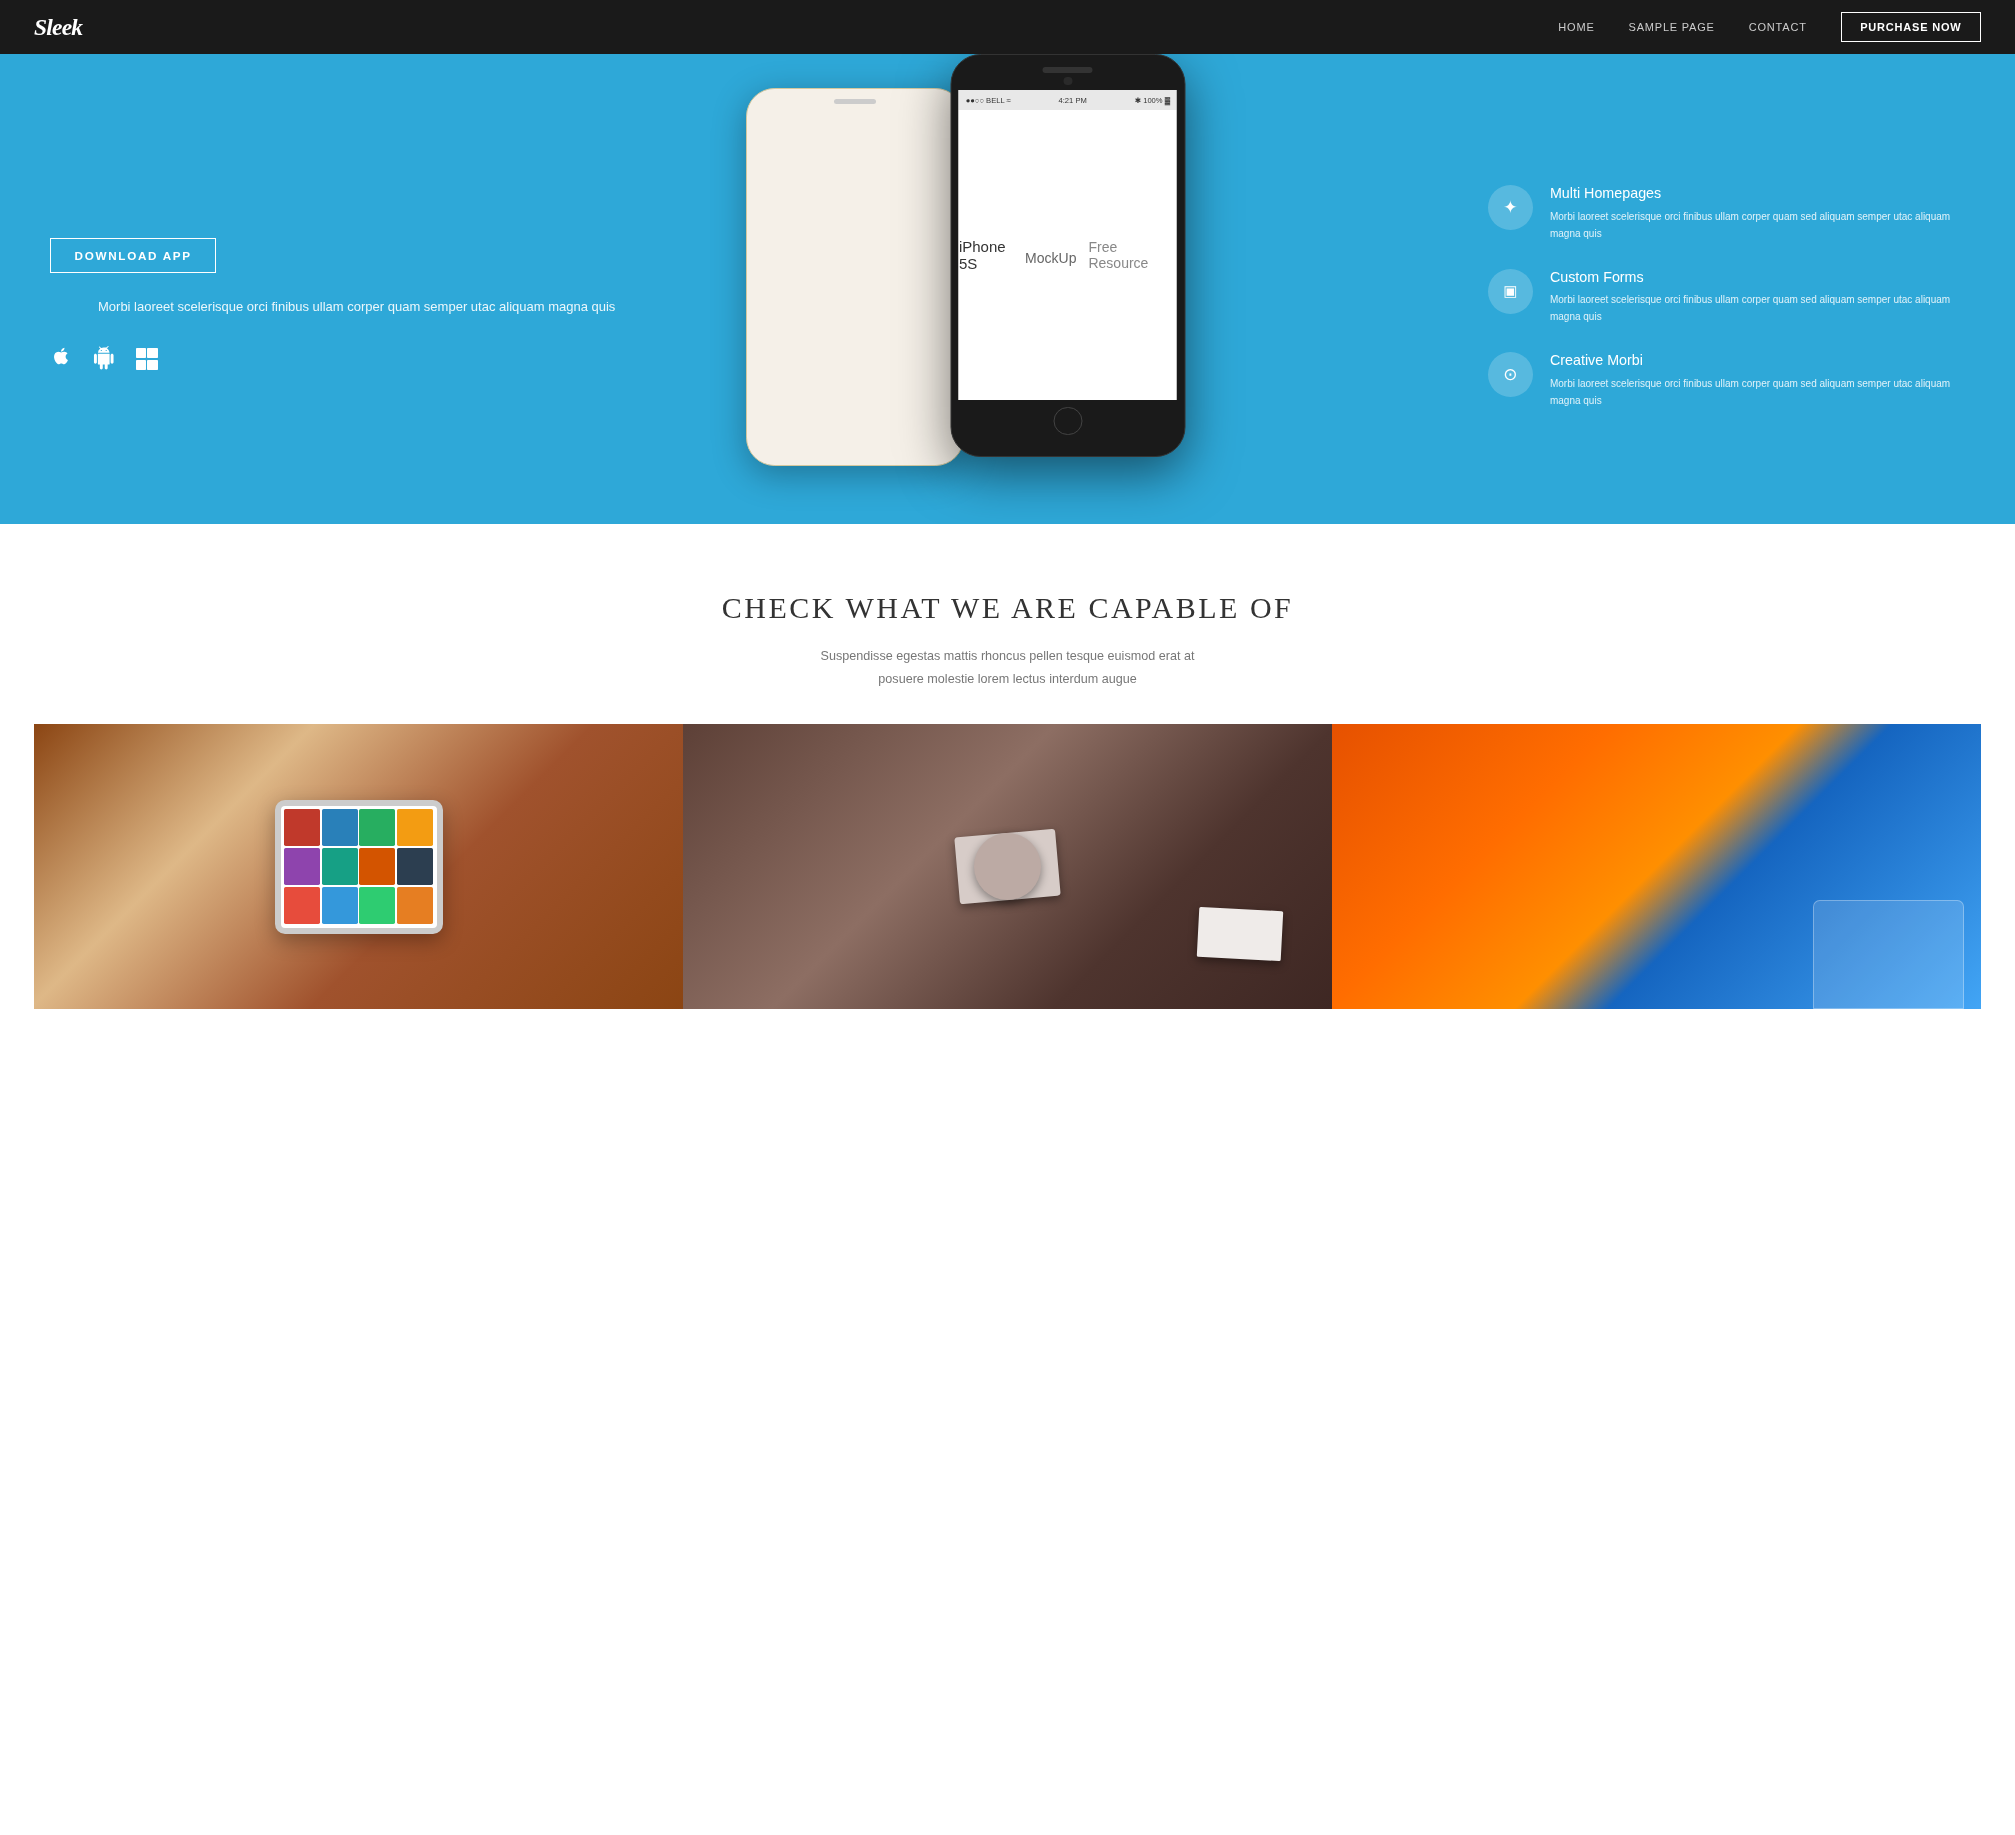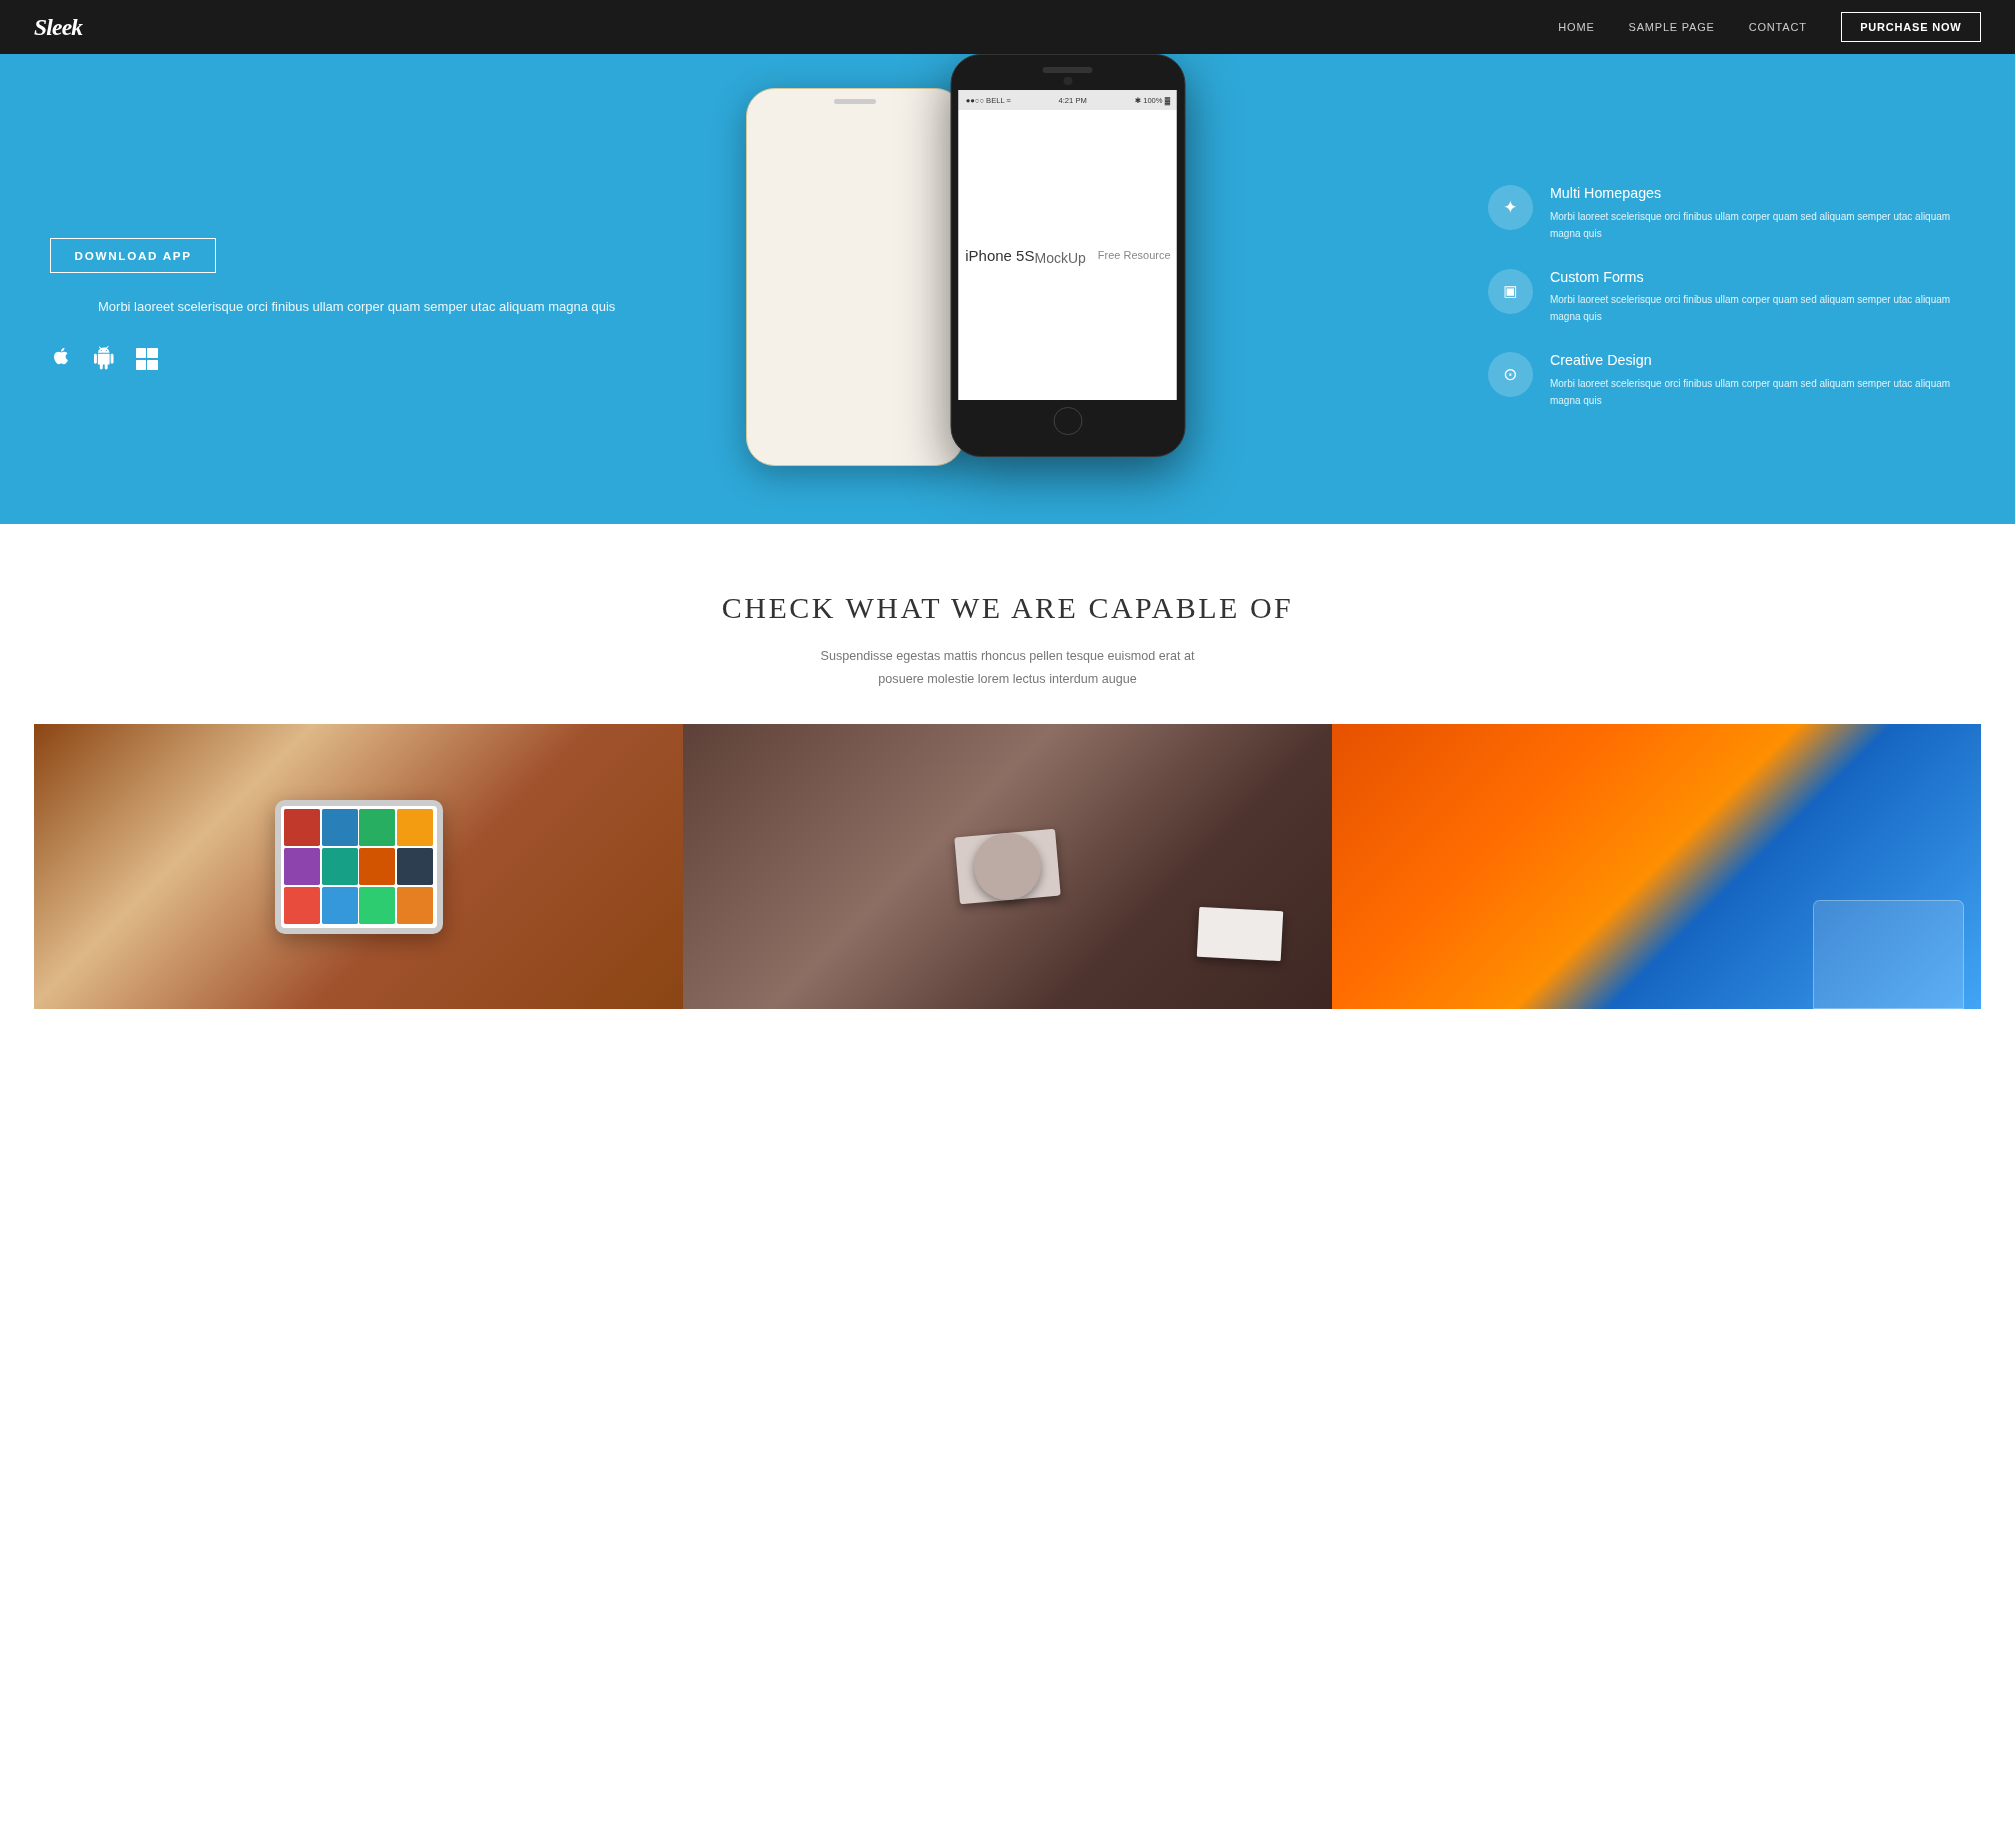--- a/index.html
+++ b/index.html
@@ -168,21 +168,21 @@
       font-size: 15px;
       font-weight: 400;
       color: #333;
     }
     .phone-model-label {
       font-size: 14px;
       color: #666;
       margin-top: 5px;
     }
     .phone-model-sub {
-      font-size: 11px;
+      font-size: 14px;
       color: #888;
       margin-left: 12px;
     }
     .phone-home-btn {
       width: 28.5px;
       height: 28.5px;
       border-radius: 50%;
       border: 1.7px solid #444;
       margin: 6.7px auto;
     }
@@ -434,21 +434,21 @@
       <div class="feature-text">
         <h3>Custom Forms</h3>
         <p>Morbi laoreet scelerisque orci finibus ullam corper quam sed aliquam semper utac aliquam magna quis</p>
       </div>
     </div>
     <div class="feature-item">
       <div class="feature-icon-circle">
         <span style="font-size:17px;">⊙</span>
       </div>
       <div class="feature-text">
-        <h3>Creative Design</h3>
+        <h3>Creative Morbi</h3>
         <p>Morbi laoreet scelerisque orci finibus ullam corper quam sed aliquam semper utac aliquam magna quis</p>
       </div>
     </div>
   </div>
 </section>
 
 <section class="capabilities">
   <h2>CHECK WHAT WE ARE CAPABLE OF</h2>
   <p>Suspendisse egestas mattis rhoncus pellen tesque euismod erat at</p>
   <p>posuere molestie lorem lectus interdum augue</p>

